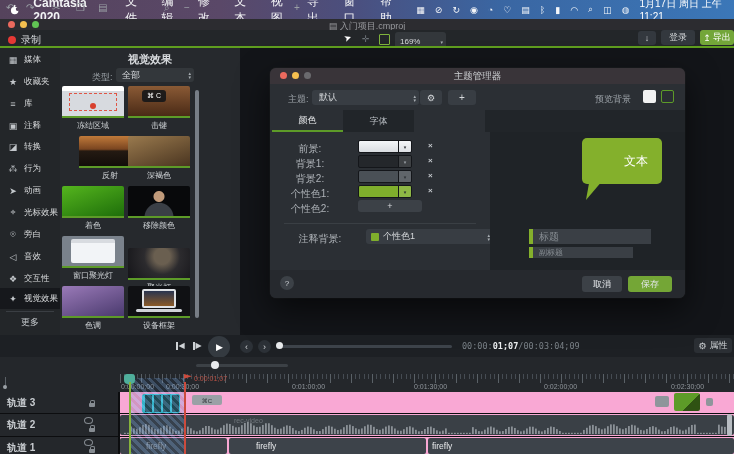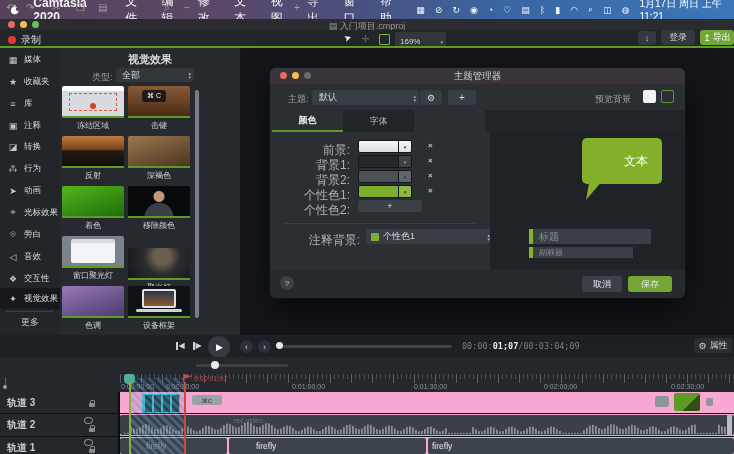--- a/index.html
+++ b/index.html
@@ -72,22 +72,22 @@
 
   
   #canvas{left:240px;top:48px;width:494px;height:287px;background:#131519;}
   #dialog{left:270px;top:68px;width:415px;height:230px;background:#2b2f34;border-radius:6px;
           box-shadow:0 12px 32px rgba(0,0,0,.6),0 0 0 1px #191b1e;z-index:10;}
   #dlg-title{left:0;top:0;width:415px;height:16px;background:#393439;border-radius:6px 6px 0 0;
              display:flex;align-items:center;justify-content:center;font-size:9.5px;color:#cfd2d5;}
   .dtl{width:7px;height:7px;border-radius:50%;position:absolute;top:4px;}
   .tab{position:absolute;top:42px;height:22px;width:71px;display:flex;align-items:center;justify-content:center;
        font-size:9px;color:#b9bec3;background:#212529;}
-  .tab.active{background:#2b2f34;border-bottom:2px solid #5d9b28;box-sizing:border-box;color:#e8eaec;font-weight:bold;}
-  .frm-lb{position:absolute;font-size:12px;color:#aeb3b8;text-align:right;width:80px;}
+  .tab.active{background:#2b2f34;border-bottom:2px solid #5d9b28;box-sizing:border-box;color:#e8eaec;}
+  .frm-lb{position:absolute;font-size:10px;color:#aeb3b8;text-align:center;width:80px;}
   .sw{position:absolute;width:52px;height:11px;border-radius:2px;border:1px solid #14161a;display:flex;}
   .sw-ar{margin-left:auto;width:12px;border-left:1px solid #14161a;display:flex;align-items:center;justify-content:center;
          font-size:5px;color:#2b2f33;background:rgba(255,255,255,.12);}
   .sw-x{position:absolute;font-size:8px;color:#c5c9cd;font-weight:bold;}
   .sw0{background:linear-gradient(#f4f6f8,#dadde1);}
   .sw1{background:#24272b;}
   .sw2{background:#4a5056;}
   .sw3{background:#7fae2c;}
   #dlg-preview{left:220px;top:64px;width:195px;height:138px;background:#1f2327;}
   #bubble{left:92px;top:6px;width:80px;height:46px;background:#84b02c;border-radius:5px;color:#fff;
@@ -290,21 +290,21 @@
       <div class="fz-dot"></div>
     </div>
   <div class="tlabel">冻结区域</div>
 </div>
 <div class="card abs" style="left:128px;top:86px">
   <div class="timg th-key">
       <span class="keybox">⌘ C</span>
     </div>
   <div class="tlabel">击键</div>
 </div>
-<div class="card abs" style="left:62px;top:136px">
+<div class="card abs" style="left:79px;top:136px">
   <div class="timg th-reflect"></div>
   <div class="tlabel">反射</div>
 </div>
 <div class="card abs" style="left:128px;top:136px">
   <div class="timg th-sepia"></div>
   <div class="tlabel">深褐色</div>
 </div>
 <div class="card abs" style="left:62px;top:186px">
   <div class="timg th-colorize"></div>
   <div class="tlabel">着色</div>

